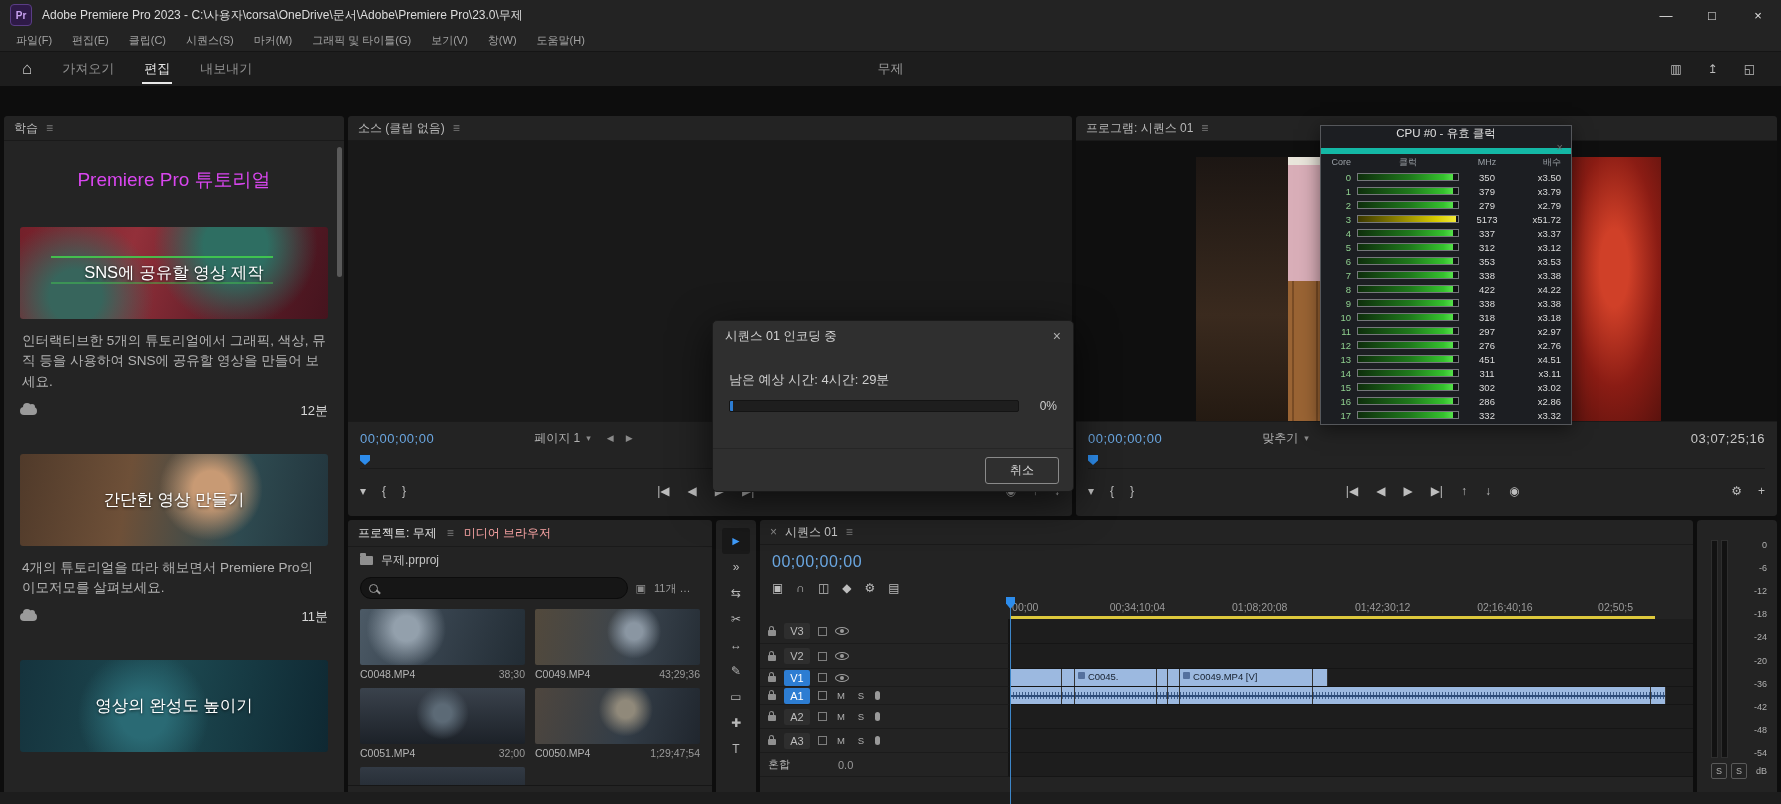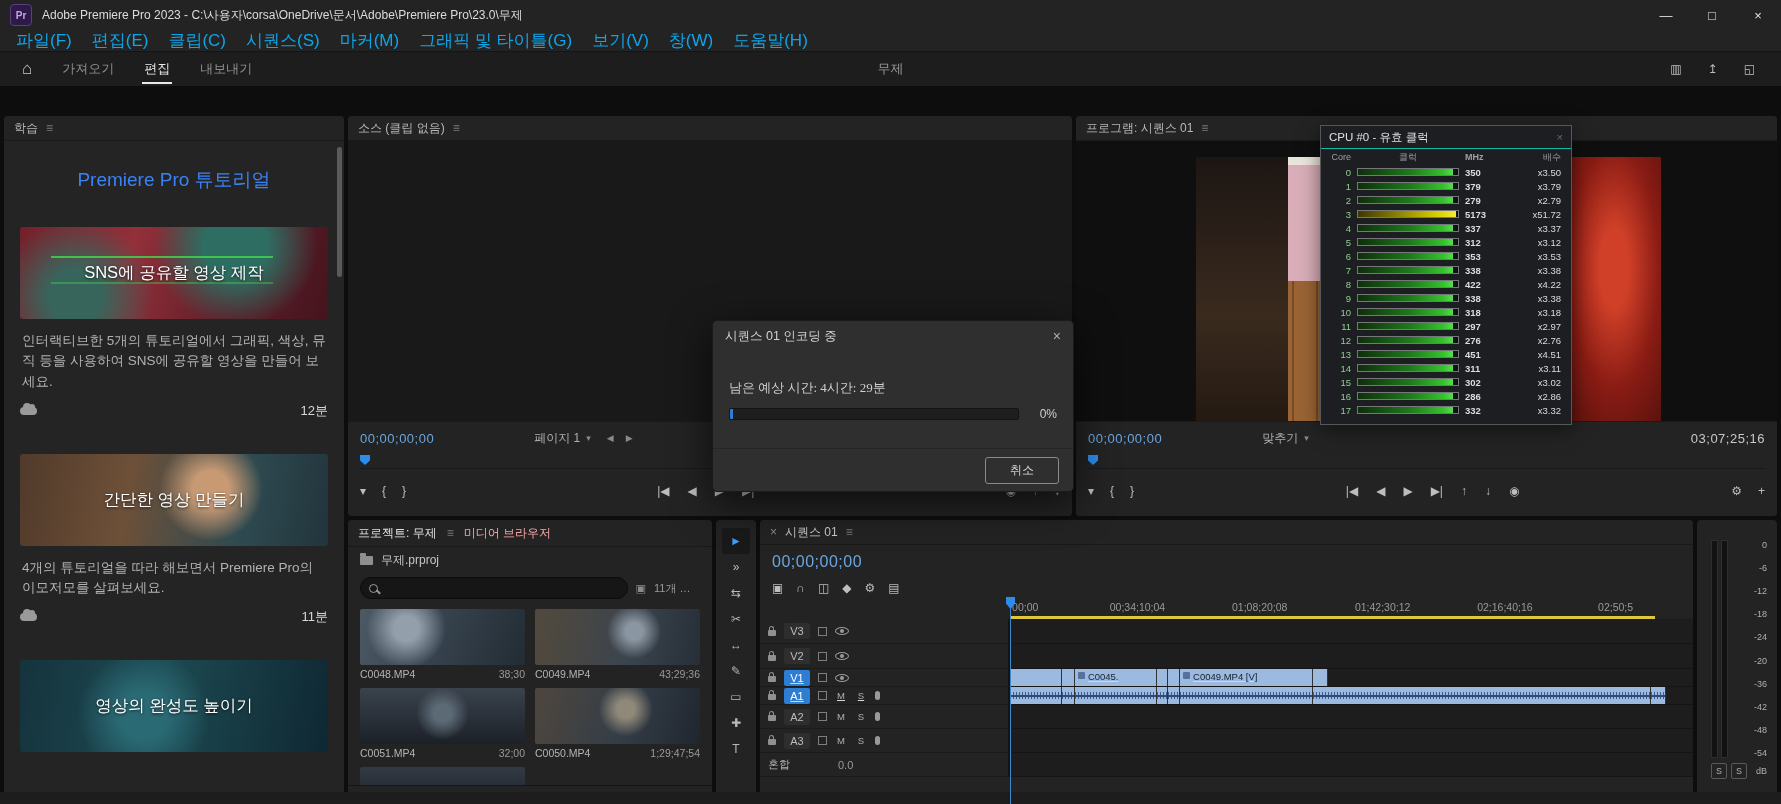--- a/index.html
+++ b/index.html
@@ -8,41 +8,41 @@
 
   
   .titlebar{position:absolute;left:0;top:0;right:0;height:30px;background:#232323;display:flex;align-items:center;padding-left:10px;box-sizing:border-box;}
   .pr-badge{width:20px;height:20px;border-radius:4px;background:#2e1a47;color:#c9a2f0;font-size:10px;font-weight:700;display:flex;align-items:center;justify-content:center;border:1px solid #5a3d85;flex:none;}
   .tb-title{font-size:12px;color:#dcdcdc;margin-left:10px;white-space:nowrap;}
   .win-controls{margin-left:auto;display:flex;height:100%;}
   .win-btn{width:46px;height:100%;display:flex;align-items:center;justify-content:center;font-size:13px;color:#e0e0e0;}
 
   
   .menubar{position:absolute;top:30px;left:0;right:0;height:22px;background:#232323;border-bottom:1px solid #151515;display:flex;align-items:center;padding-left:6px;box-sizing:border-box;}
-  .menu-item{font-size:17px;color:#0ea5e9;padding:0 10px;white-space:nowrap;}
+  .menu-item{font-size:11px;color:#a3a3a3;padding:0 10px;white-space:nowrap;}
 
   
   .wsbar{position:absolute;top:52px;left:0;right:0;height:34px;background:#1d1d1d;display:flex;align-items:center;}
   .home{font-size:17px;color:#c8c8c8;margin:0 16px 0 22px;}
   .ws-tabs{display:flex;gap:2px;}
   .ws-tab{position:relative;font-size:13px;color:#8f8f8f;padding:8px 14px;white-space:nowrap;}
   .ws-tab.active{color:#e8e8e8;}
   .ws-tab.active::after{content:"";position:absolute;left:12px;right:12px;bottom:2px;height:2px;background:#e8e8e8;}
   .ws-title{position:absolute;left:50%;transform:translateX(-50%);font-size:13px;color:#9a9a9a;}
   .ws-right{margin-left:auto;display:flex;gap:26px;padding-right:26px;font-size:14px;color:#b8b8b8;}
 
   
   .panel{position:absolute;background:#232323;border-radius:4px;overflow:hidden;box-sizing:border-box;margin-top:28px;}
   .phead{height:24px;display:flex;align-items:center;padding:0 10px;font-size:12px;color:#b8b8b8;background:#232323;border-bottom:1px solid #1a1a1a;gap:8px;}
   .pmenu{color:#7a7a7a;font-size:12px;}
 
   
   .learn{left:4px;top:88px;width:340px;height:700px;}
   .learn-body{height:676px;overflow:hidden;background:#242424;position:relative;}
-  .learn-head{font-size:19px;font-weight:400;color:#3b82f6;text-align:center;margin:26px 0 0;}
+  .learn-head{font-size:19px;font-weight:400;color:#d946ef;text-align:center;margin:26px 0 0;}
   .learn-intro{font-size:16px;color:#cfcfcf;margin:30px 18px 0;line-height:1.55;}
   .card{margin:34px 16px 0;}
   .thumb{position:relative;height:92px;border-radius:3px;display:flex;align-items:center;justify-content:center;overflow:hidden;}
   .thumb-title{position:relative;z-index:2;font-size:16.5px;color:#fff;text-shadow:0 1px 3px rgba(0,0,0,.75);white-space:nowrap;}
   .thumb-sns{background:radial-gradient(circle at 70% 20%,#2e6e62 0 14%,transparent 36%),radial-gradient(circle at 18% 75%,#37655c 0 10%,transparent 30%),linear-gradient(108deg,#73202a,#93303a 35%,#5e1d28 70%,#45141e);}
   .thumb-sns::after{content:"";position:absolute;left:10%;right:18%;top:32%;height:2px;background:#43d24e;opacity:.85;box-shadow:0 26px 0 rgba(67,210,78,.5);}
   .thumb-simple{background:radial-gradient(circle at 62% 38%,#c89a74 0 9%,transparent 26%),linear-gradient(100deg,#503a2a,#6e5038 35%,#2e4a50 72%,#22343c);}
   .thumb-polish{background:radial-gradient(circle at 40% 60%,#2a6a74 0 12%,transparent 34%),linear-gradient(100deg,#15333d,#1d4a52 45%,#0f2832);}
   .card-desc{font-size:13.5px;color:#b2b2b2;line-height:1.5;margin:12px 2px 0;}
   .card-desc:empty{display:none;}
@@ -117,21 +117,21 @@
   .timeline{left:760px;top:492px;width:933px;height:296px;}
   .tl-tabbar{height:24px;display:flex;align-items:center;gap:8px;padding:0 10px;font-size:12px;background:#232323;border-bottom:1px solid #1a1a1a;color:#c8c8c8;}
   .tl-x{color:#8a8a8a;font-size:12px;}
   .tl-body{position:relative;height:272px;background:#232323;}
   .tl-tc{position:absolute;left:12px;top:8px;font-size:16px;color:#6aa6e0;letter-spacing:.5px;}
   .tl-toolsrow{position:absolute;left:12px;top:36px;display:flex;gap:13px;font-size:11.5px;color:#a8a8a8;}
   .tl-ruler{position:absolute;left:250px;right:0;top:50px;height:24px;border-bottom:1px solid #161616;font-size:10.5px;color:#9a9a9a;}
   .rlabel{position:absolute;top:6px;white-space:nowrap;}
   .tl-tracks{position:absolute;left:0;right:0;top:74px;bottom:0;display:flex;flex-direction:column;}
   .trow{display:flex;}
-  .h25{height:25px;}.h30{height:18px;text-decoration:underline;}.h24{height:24px;}
+  .h25{height:25px;}.h30{height:18px;}.h24{height:24px;}
   .thead{width:250px;flex:none;background:#232323;border-bottom:1px solid #1b1b1b;border-right:2px solid #141414;display:flex;align-items:center;gap:8px;padding:0 8px;box-sizing:border-box;}
   .lane{flex:1;position:relative;background:#1d1d1d;border-bottom:1px solid #151515;overflow:hidden;}
   .segs{display:flex;height:100%;}
   .seg{position:relative;background:#9cb9e0;border-right:1px solid #333;box-sizing:border-box;overflow:hidden;flex:none;}
   .slbl{display:block;font-size:9.5px;color:#16202e;padding:2px 3px 0 13px;white-space:nowrap;}
   .seg.fx::before{content:"";position:absolute;left:3px;top:3px;width:7px;height:7px;border-radius:1px;background:#55719e;}
   .wave::before{content:"";position:absolute;left:0;right:0;top:50%;height:2px;margin-top:-1px;background:#2c4b78;z-index:2;}
   .wave::after{content:"";position:absolute;left:0;right:0;top:5px;bottom:5px;background:repeating-linear-gradient(90deg,rgba(44,75,120,.85) 0 1px,rgba(44,75,120,0) 1px 3px);}
   .tbadge{min-width:26px;height:16px;line-height:16px;text-align:center;font-size:11px;color:#bcbcbc;background:#2e2e2e;border-radius:2px;}
   .tbadge.sel{background:#2d7dd2;color:#fff;}
@@ -154,42 +154,42 @@
   .mbars{display:flex;gap:3px;}
   .mbar{width:7px;height:100%;background:#121212;border:1px solid #2e2e2e;box-sizing:border-box;}
   .mscale{display:flex;flex-direction:column;justify-content:space-between;font-size:9px;color:#b0b0b0;text-align:right;flex:1;}
   .meter-foot{display:flex;align-items:center;margin-top:5px;}
   .msolo{display:flex;gap:4px;}
   .sbtn{width:14px;height:14px;border:1px solid #5a5a5a;border-radius:2px;font-size:9px;color:#b0b0b0;display:flex;align-items:center;justify-content:center;}
   .mdb{margin-left:auto;font-size:9px;color:#b0b0b0;}
 
   
   .cpu{position:absolute;left:1320px;top:125px;width:252px;height:300px;background:#1c1e22;border:1px solid #55575b;box-shadow:0 4px 18px rgba(0,0,0,.5);z-index:40;box-sizing:border-box;}
-  .cpu-title{height:22px;display:flex;align-items:center;padding:0 8px;font-size:11.5px;color:#e0e0e0;border-bottom:1px solid #14b8a6;}
+  .cpu-title{height:22px;display:flex;align-items:center;padding:0 8px;font-size:11.5px;color:#e0e0e0;border-bottom:6px solid #14b8a6;flex-direction:column;}
   .cpu-x{margin-left:auto;color:#6a6a6a;font-size:11px;}
   .cpu-head,.cpu-row{display:flex;align-items:center;padding:0 8px;gap:6px;}
   .cpu-head{height:16px;font-size:9px;color:#9aa0a6;}
   .cpu-row{height:14px;font-size:9.5px;color:#dcdcdc;}
   .c-core{width:22px;text-align:right;flex:none;}
   .cpu-row .c-core{color:#8fd08f;}
   .c-bar{width:102px;flex:none;}
   .cpu-head .c-bar{text-align:center;}
   .barbox{display:block;height:8px;border:1px solid #75777b;background:#101114;box-sizing:border-box;}
   .barbox i{display:block;height:100%;}
   .barbox i.green{background:linear-gradient(90deg,#0e2e0c,#1f7a1c 55%,#35c22e 90%,#55e04a);}
   .barbox i.yellow{background:linear-gradient(90deg,#3c3800,#958a00 45%,#d8cc00 80%,#f2ea3a);}
-  .c-mhz{width:44px;text-align:left;flex:none;font-weight:bold;}
+  .c-mhz{width:44px;text-align:center;flex:none;}
   .c-ratio{width:46px;text-align:right;flex:none;}
 
   
   .enc{position:absolute;left:712px;top:320px;width:362px;height:172px;background:#2f2f2f;border:1px solid #1a1a1a;border-radius:5px;box-shadow:0 10px 40px rgba(0,0,0,.65);z-index:50;box-sizing:border-box;display:flex;flex-direction:column;}
   .dlg-title{height:30px;display:flex;align-items:center;padding:0 12px;font-size:12.5px;color:#d2d2d2;}
   .dlg-x{margin-left:auto;color:#b0b0b0;font-size:14px;}
   .dlg-body{flex:1;padding:8px 16px 0;}
-  .dlg-msg{font-size:13px;color:#cfcfcf;margin-top:20px;font-family:Liberation Serif, serif;}
+  .dlg-msg{font-size:13px;color:#cfcfcf;margin-top:12px;}
   .prog-row{display:flex;align-items:center;gap:10px;margin-top:10px;}
   .prog-track{flex:1;height:10px;background:#1e1e1e;border:1px solid #141414;border-radius:2px;overflow:hidden;}
   .prog-fill{height:100%;background:#2d7dd2;width:1%;}
   .prog-pct{font-size:12px;color:#cfcfcf;width:28px;text-align:right;}
   .dlg-foot{height:42px;border-top:1px solid #262626;display:flex;align-items:center;justify-content:flex-end;padding:0 14px;}
   .btn-cancel{background:transparent;border:1px solid #8a8a8a;border-radius:3px;color:#d8d8d8;font-size:12px;padding:4px 24px;font-family:inherit;}
 
   .statusbar{position:absolute;left:0;bottom:0;right:0;height:12px;background:#1d1d1d;}
 </style>
 </head>

